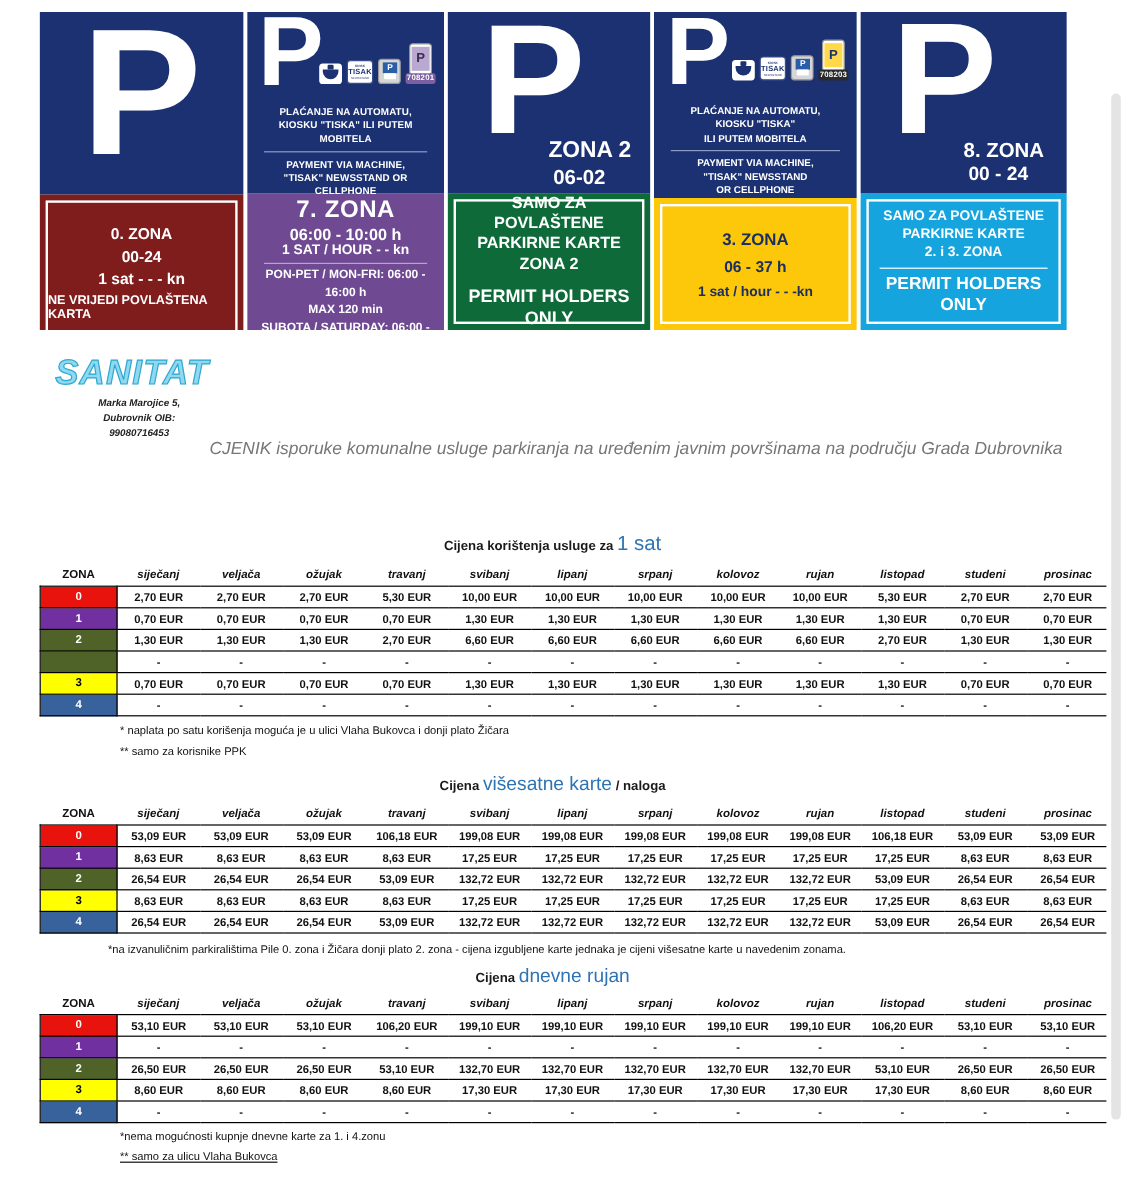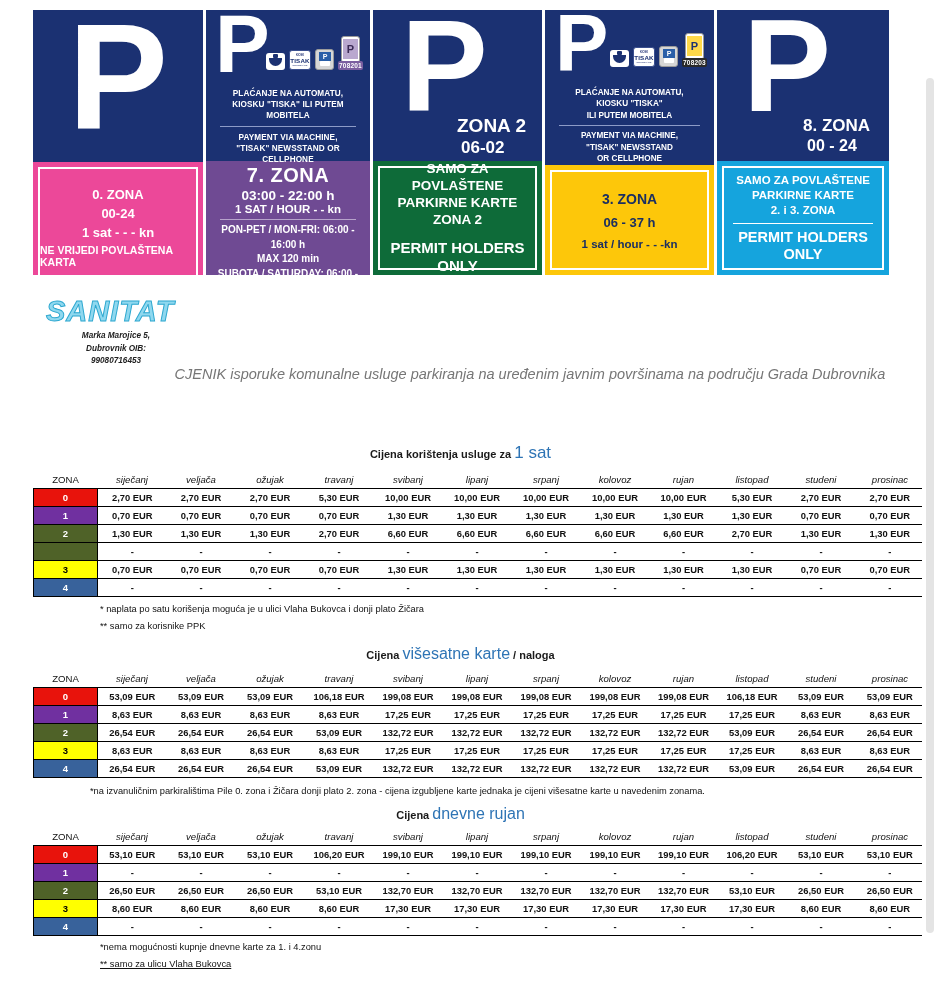--- a/index.html
+++ b/index.html
@@ -25,21 +25,21 @@
 
   .navy { background:#1b3172; }
   .sign .top { position:relative; }
   .bigP { font-family:"Liberation Sans",sans-serif; font-weight:bold;
           color:#ffffff; line-height:.78; }
 
   
   .s0 .top { height:152px; }
   .s0 .bigP { position:absolute; left:50%; top:8px; transform:translateX(-50%);
               font-size:150px; }
-  .s0 .bot { height:130px; background:#ec4899; padding:5px; }
+  .s0 .bot { height:130px; background:#7f1d1d; padding:5px; }
   .s0 .botin { border:2px solid #fff; height:100%;
               display:flex; flex-direction:column; align-items:center;
               justify-content:center; gap:4px; color:#fff; font-weight:bold; }
   .s0 .l1 { font-size:13px; } .s0 .l2 { font-size:13px; }
   .s0 .l3 { font-size:13px; } .s0 .l4 { font-size:10.5px; }
 
   
   .s1 .top { height:151px; padding:6px 5px 4px; }
   .s1 .prow { position:relative; height:72px; }
   .s1 .bigP { position:absolute; left:4px; top:-4px; font-size:82px; }
@@ -153,21 +153,21 @@
 
   
   .sechead { position:absolute; text-align:center; font-size:11px;
              font-weight:bold; color:#1a1a1a; }
   .sechead .big { color:#2e74b5; font-weight:normal; font-size:17px; }
   .sechead .big2 { color:#2e74b5; font-weight:normal; font-size:16px; }
   .sechead .sm { font-size:11px; font-weight:bold; color:#1a1a1a; }
 
   
   table.pt { position:absolute; border-collapse:collapse; table-layout:fixed; }
-  table.pt th { font-size:9.6px; font-style:italic; font-weight:normal;
+  table.pt th { font-size:9.6px; font-style:italic; font-weight:bold;
                 color:#111; text-align:center; padding:2px 0 3px;
                 border:none; }
   table.pt td { font-size:9.4px; font-weight:bold; color:#111;
                 text-align:center; height:18px; }
   table.pt td.val { border-top:1.5px solid #000; border-bottom:1.5px solid #000; }
   table.pt td.zn { color:#fff; font-size:9.5px; font-weight:bold;
                 text-align:center; border:1px solid #000; }
   table.pt td.mark { font-size:9px; font-weight:bold; color:#111;
                 text-align:left; padding-left:2px; border:none; width:18px; }
 
@@ -216,21 +216,21 @@
         <div>KIOSKU "TISKA" ILI PUTEM MOBITELA</div>
       </div>
       <div class="sep"></div>
       <div class="txtB">
         <div>PAYMENT VIA MACHINE,</div>
         <div>"TISAK" NEWSSTAND OR CELLPHONE</div>
       </div>
     </div>
     <div class="bot">
       <div class="z">7. ZONA</div>
-      <div class="h">03:00 - 22:00 h</div>
+      <div class="h">06:00 - 10:00 h</div>
       <div class="r">1 SAT / HOUR -  -  kn</div>
       <div class="sep2"></div>
       <div class="f">
         <div>PON-PET / MON-FRI: 06:00 - 16:00 h</div>
         <div>MAX 120 min</div>
         <div>SUBOTA / SATURDAY: 06:00 - 12:00 h</div>
         <div>MAX 120 min</div>
       </div>
     </div>
   </div>

